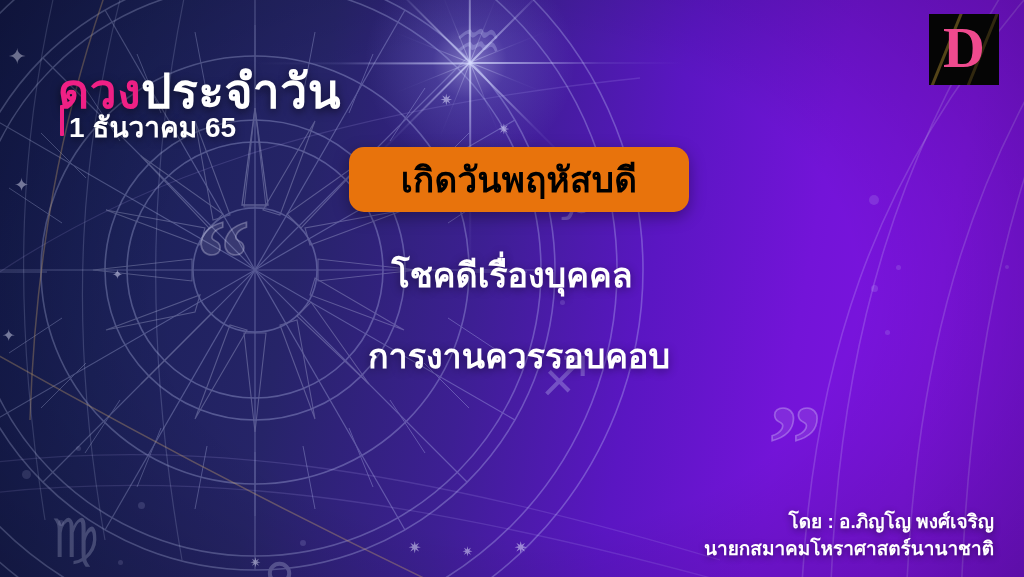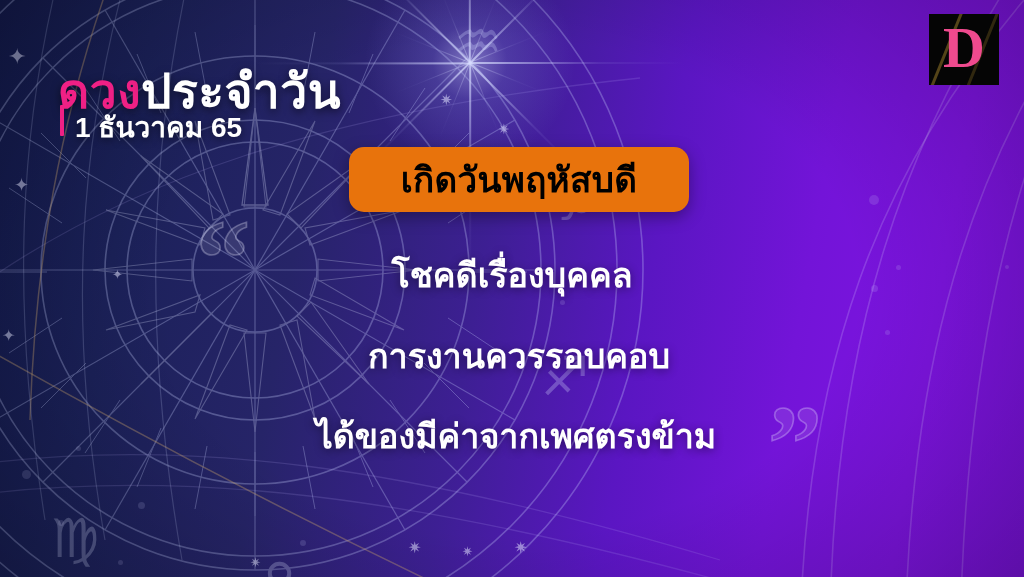--- a/index.html
+++ b/index.html
@@ -80,21 +80,21 @@
     position:absolute;left:58px;top:53px;
     font-size:48px;font-weight:700;letter-spacing:.5px;
     white-space:nowrap;
     text-shadow:0 3px 10px rgba(0,0,0,.55);
   }
   .headline .pink{color:#ef2085;}
   .headline .white{color:#ffffff;}
 
   .date-row{
     position:absolute;left:60px;top:105px;
-    display:flex;gap:11px;
+    display:flex;gap:5px;
     text-shadow:0 2px 8px rgba(0,0,0,.55);
   }
   .date-bar{width:4px;height:31px;background:#ef2085;border-radius:1px;}
   .date-text{color:#fff;font-size:28px;font-weight:600;white-space:nowrap;}
 
   
   .logo{
     position:absolute;left:929px;top:14px;
     width:70px;height:71px;
     background:#050505;
@@ -342,17 +342,20 @@
     <div class="d-letter">D</div>
   </div>
 
   <div class="banner">
     <div class="banner-text">เกิดวันพฤหัสบดี</div>
   </div>
 
   <div class="body-lines">
     <div class="body-line l1">โชคดีเรื่องบุคคล</div>
     <div class="body-line l2">การงานควรรอบคอบ</div>
-    <div class="body-line l3">ได้ของมีค่าจากเพศตรงข้าม</div>
-  </div>
-
+  </div>
+
+  <div class="credits">
+    <div class="credit-line">โดย : อ.ภิญโญ พงศ์เจริญ</div>
+    <div class="credit-line">นายกสมาคมโหราศาสตร์นานาชาติ</div>
+  </div>
 
 </div>
 
 </body></html>

